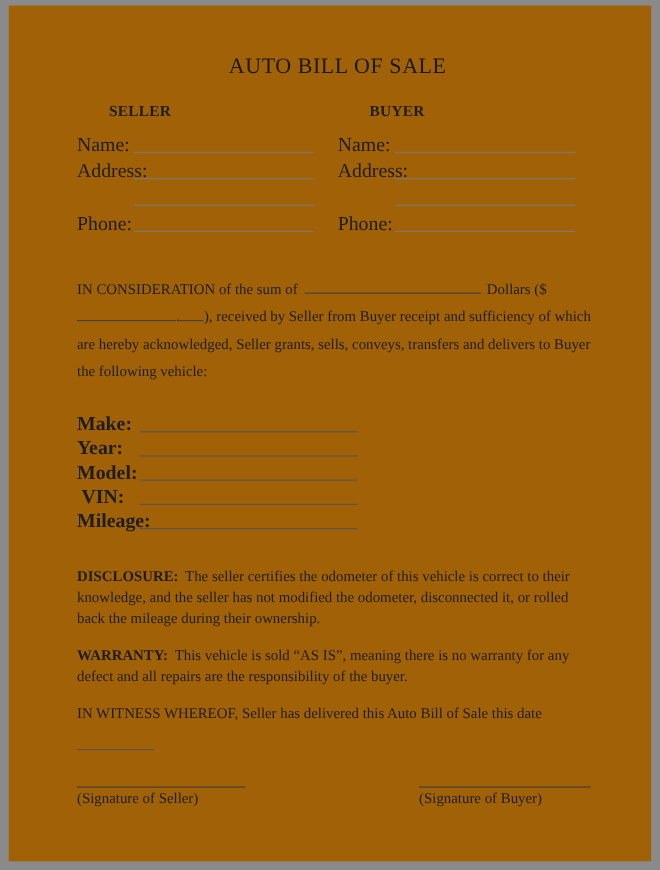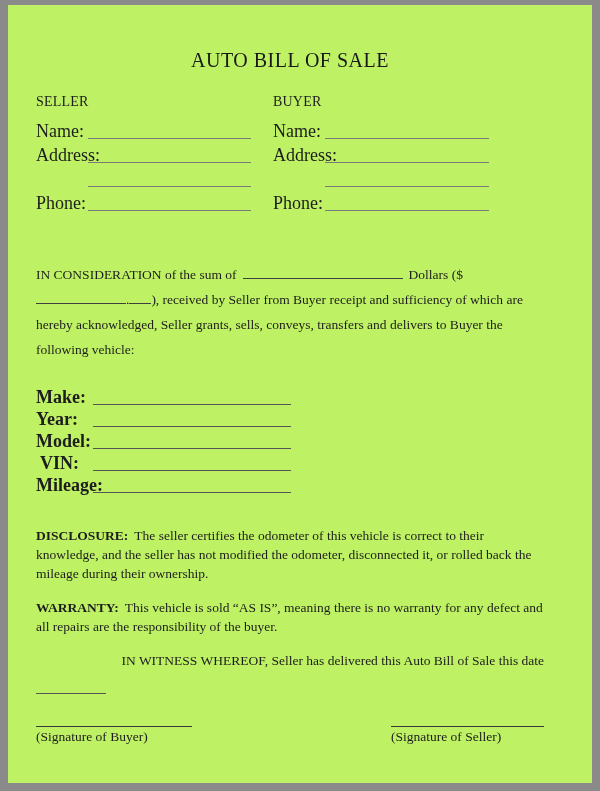--- a/index.html
+++ b/index.html
@@ -10,52 +10,53 @@
   }
   .frame {
     box-sizing: border-box;
     width: 600px; height: 791px;
     padding: 5px 8px 8px 8px;
     background: #8a8a8a;
   }
   .sheet {
     box-sizing: border-box;
     width: 100%; height: 100%;
-    background: #bef264;
-    padding: 0 48px 0 28px;
+    background: #a16207;
+    padding: 0 48px 0 62px;
     color: #1d1d1d;
     overflow: hidden;
   }
   .doc-title {
     margin-top: 44px;
     text-align: center;
     font-size: 20px;
     letter-spacing: 0.5px;
     color: #191919;
     white-space: nowrap;
   }
   
   .parties { display: flex; margin-top: 22px; }
   .party-col { width: 215px; margin-right: 22px; }
   .party-col.buyer { width: 216px; margin-right: 0; }
   .party-heading {
-    font-weight: normal; font-size: 14px; letter-spacing: 0.2px;
+    font-weight: bold; font-size: 14px; letter-spacing: 0.2px;
     margin-bottom: 8px;
+    margin-left: 29px;
   }
   .frow { display: flex; align-items: flex-end; height: 24px; }
   .flabel { width: 52px; flex-shrink: 0; font-size: 18px; }
   .fline {
     flex: 1;
     border-bottom: 1px solid #7a7a7a;
     margin-bottom: 3px;
     height: 12px;
   }
   
   p { margin: 0; font-size: 13.5px; }
-  .consideration { margin-top: 48px; line-height: 25px; width: 100%; }
+  .consideration { margin-top: 36px; line-height: 25px; width: 100%; }
   .blank {
     display: inline-block;
     border-bottom: 1px solid #3f3f3f;
     height: 11px;
     vertical-align: baseline;
   }
   .w160 { width: 160px; margin: 0 6px; }
   .w90  { width: 90px;  margin: 0; }
   .w22  { width: 22px;  margin: 0; }
   
@@ -65,21 +66,21 @@
   .vlabel.indent { padding-left: 4px; box-sizing: border-box; }
   .vline {
     width: 198px;
     border-bottom: 1px solid #555555;
     margin-bottom: 3px;
     height: 12px;
   }
   
   .disclosure { margin-top: 30px; line-height: 19px; }
   .warranty   { margin-top: 15px; line-height: 19px; }
-  .witness    { margin-top: 15px; line-height: 19px; text-align: right; }
+  .witness    { margin-top: 15px; line-height: 19px; }
   .para-label { font-weight: bold; margin-right: 6px; }
   .date-blank {
     display: inline-block;
     width: 70px; height: 10px;
     border-bottom: 1px solid #555555;
     margin-top: 13px;
   }
   
   .signatures { display: flex; justify-content: space-between; margin-top: 28px; }
   .sig-block { }
@@ -183,24 +184,24 @@
     </p>
 
     
     <p class="witness">
       <span>IN WITNESS WHEREOF, Seller has delivered this Auto Bill of Sale this date</span>
     </p>
     <span class="date-blank"></span>
 
     
     <div class="signatures">
+      <div class="sig-block">
+        <div class="sig-line"></div>
+        <div class="sig-label">(Signature of Seller)</div>
+      </div>
       <div class="sig-block right">
         <div class="sig-line buyer"></div>
         <div class="sig-label">(Signature of Buyer)</div>
       </div>
-      <div class="sig-block">
-        <div class="sig-line"></div>
-        <div class="sig-label">(Signature of Seller)</div>
-      </div>
     </div>
 
   </div>
 </div>
 
 </body></html>

